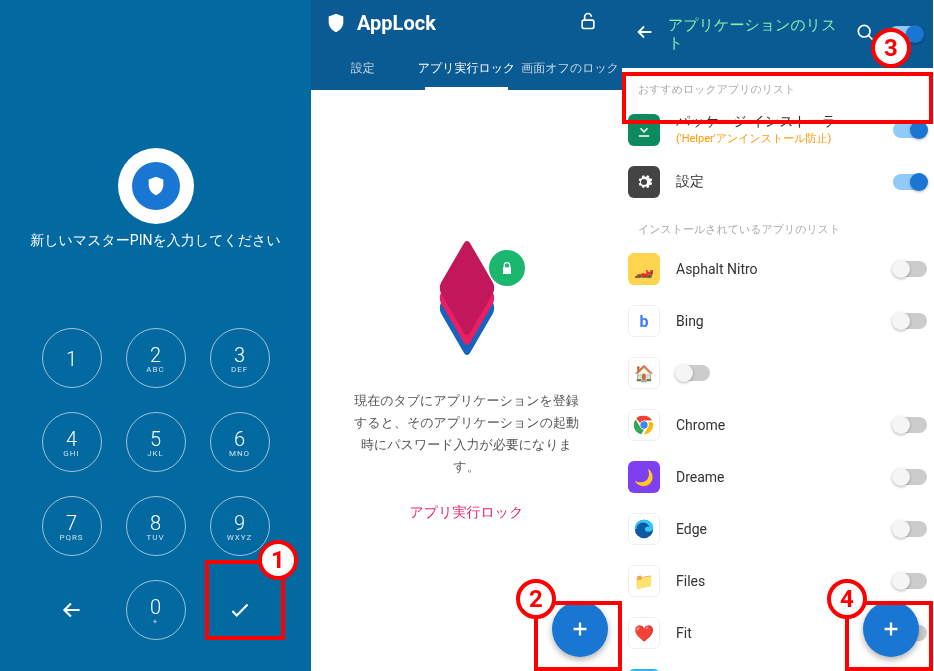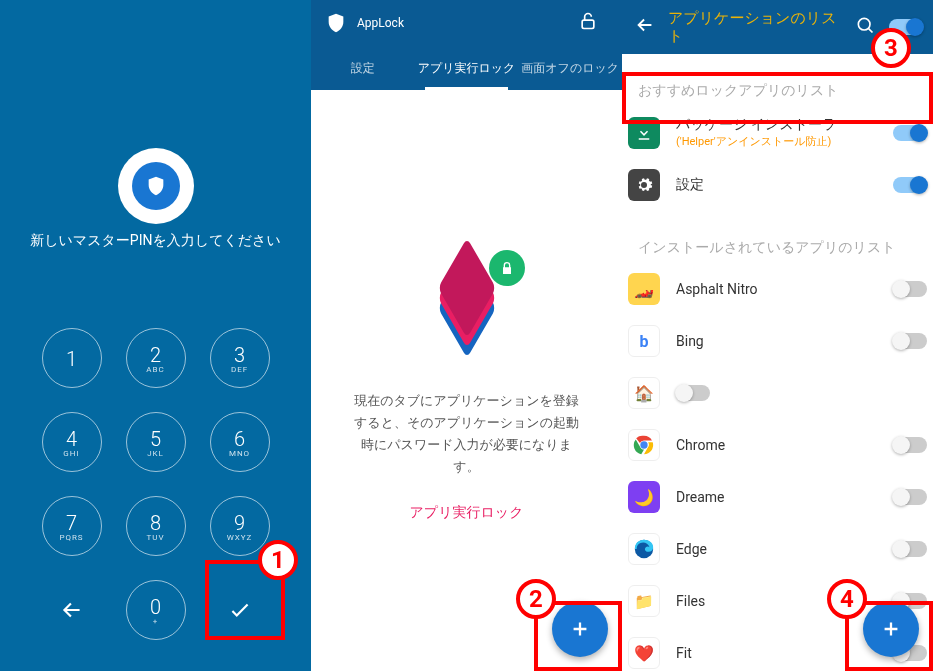--- a/index.html
+++ b/index.html
@@ -19,49 +19,49 @@
   .key { width: 60px; height: 60px; border-radius: 50%; border: 1.5px solid rgba(255,255,255,.6); display: flex; flex-direction: column; align-items: center; justify-content: center; justify-self: center; align-self: center; color: #fff; cursor: pointer; }
   .key .num { font-size: 20px; font-weight: 300; }
   .key .sub { font-size: 8px; letter-spacing: 1px; opacity: .8; margin-top: -2px; }
   .key-icon { width: 60px; height: 60px; display: flex; align-items: center; justify-content: center; justify-self: center; align-self: center; color: #fff; cursor: pointer; }
   .key-icon svg { width: 26px; height: 26px; stroke: #fff; fill: none; stroke-width: 2; }
   .s1-redbox { position: absolute; left: 205px; top: 560px; width: 80px; height: 80px; border: 4px solid #f00; }
 
   
   .s2-header { background: #0a5a93; color: #fff; height: 46px; display: flex; align-items: center; padding: 0 14px; }
   .s2-header svg { width: 22px; height: 22px; margin-right: 10px; }
-  .s2-header-title { font-size: 12px; font-weight: 400; flex: 1; }
+  .s2-header-title { font-size: 20px; font-weight: 700; flex: 1; }
   .s2-header-lock svg { width: 20px; height: 20px; }
   .s2-tabs { background: #0a5a93; display: flex; height: 44px; }
   .s2-tab { flex: 1; display: flex; align-items: center; justify-content: center; color: rgba(255,255,255,.75); font-size: 12px; cursor: pointer; position: relative; }
   .s2-tab.active { color: #fff; }
   .s2-tab.active::after { content:""; position:absolute; bottom:0; left:10%; right:10%; height:3px; background:#fff; }
   .s2-content { text-align: center; padding-top: 170px; }
   .s2-illustration { position: relative; width: 100px; height: 100px; margin: 0 auto 30px; }
   .layer { position:absolute; width:56px; height:56px; transform: rotate(45deg) skew(15deg,15deg); border-radius:6px; left:22px; }
   .layer.l1 { background:#1565c0; top:20px; }
   .layer.l2 { background:#e91e63; top:10px; }
   .layer.l3 { background:#c2185b; top:0; }
   .s2-badge { position:absolute; right:-8px; top:-10px; width:36px; height:36px; border-radius:50%; background:#1bb76e; display:flex; align-items:center; justify-content:center; }
   .s2-badge svg { width:16px; height:16px; fill:#fff; }
   .s2-desc { font-size: 13px; color: #555; line-height: 1.7; padding: 0 39px; }
   .s2-link { color: #e91e63; font-size: 14px; margin-top: 26px; }
   .fab { position: absolute; bottom: 14px; right: 14px; width: 56px; height: 56px; border-radius: 50%; background: #1976d2; display:flex; align-items:center; justify-content:center; box-shadow: 0 3px 6px rgba(0,0,0,.3); cursor:pointer; }
   .fab svg { width: 22px; height: 22px; stroke: #fff; stroke-width: 2.5; }
   .s2-redbox { position: absolute; right: 0; bottom: 0; width: 88px; height: 70px; border: 4px solid #f00; }
 
   
-  .s3-header { background: #0a5a93; color:#eab308; height:54px; display:flex; align-items:center; padding: 0 10px 0 6px; }
+  .s3-header { background: #0a5a93; color:#86efac; height:68px; display:flex; align-items:center; padding: 0 10px 0 6px; }
   .s3-back { padding:6px; cursor:pointer; }
   .s3-back svg { width:22px; height:22px; stroke:#fff; fill:none; stroke-width:2; }
   .s3-title { font-size: 15px; line-height:1.2; margin-left:6px; flex:1; }
   .s3-search { padding:6px; cursor:pointer; }
   .s3-search svg { width:20px; height:20px; stroke:#fff; fill:none; stroke-width:2; }
   .s3-body { height: 617px; overflow-y:auto; }
-  .section-label { font-size:14px; color:#aaa; padding: 28px 16px 6px; }
+  .section-label { font-size:11px; color:#aaa; padding: 14px 16px 6px; }
   .app-row { display:flex; align-items:center; padding: 10px 6px; }
   .app-icon { width:32px; height:32px; border-radius:6px; display:flex; align-items:center; justify-content:center; margin-right:16px; font-size:16px; color:#fff; flex-shrink:0; }
   .app-row .info { flex:1; }
   .app-row .name { font-size:14px; color:#333; }
   .app-row .note { font-size:11px; color:#ff9800; }
   .toggle { width:34px; height:16px; border-radius:10px; background:#ccc; position:relative; cursor:pointer; }
   .toggle::after { content:""; position:absolute; width:18px; height:18px; border-radius:50%; background:#f5f5f5; top:-1px; left:-1px; box-shadow:0 1px 3px rgba(0,0,0,.3); transition:.2s; }
   .toggle.on { background:#90caf9; }
   .toggle.on::after { left:17px; background:#1976d2; }
   .s3-redbox-top { position:absolute; top:72px; left:0; right:0; height:52px; border:4px solid #f00; }

